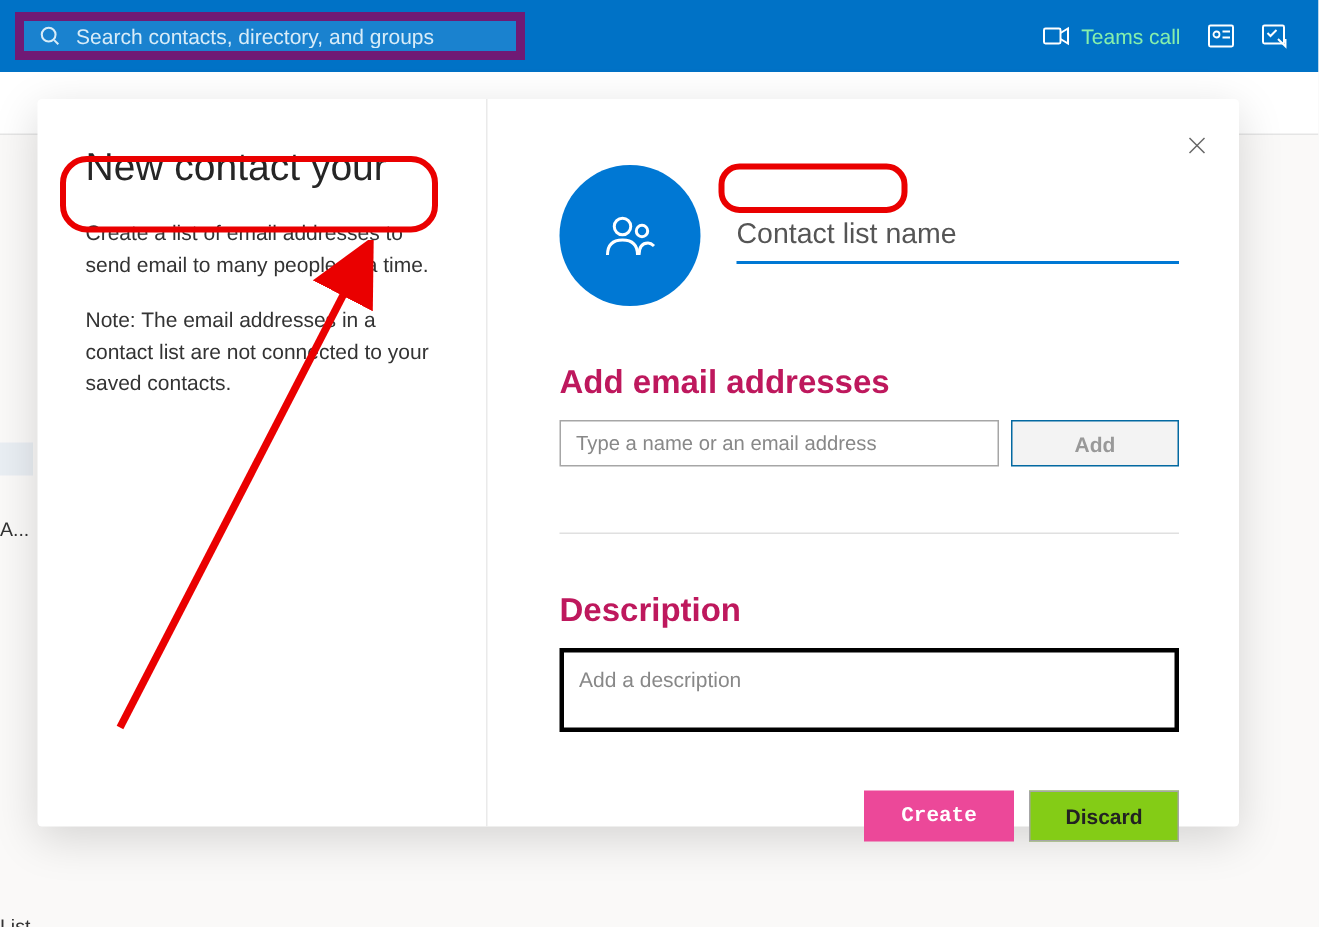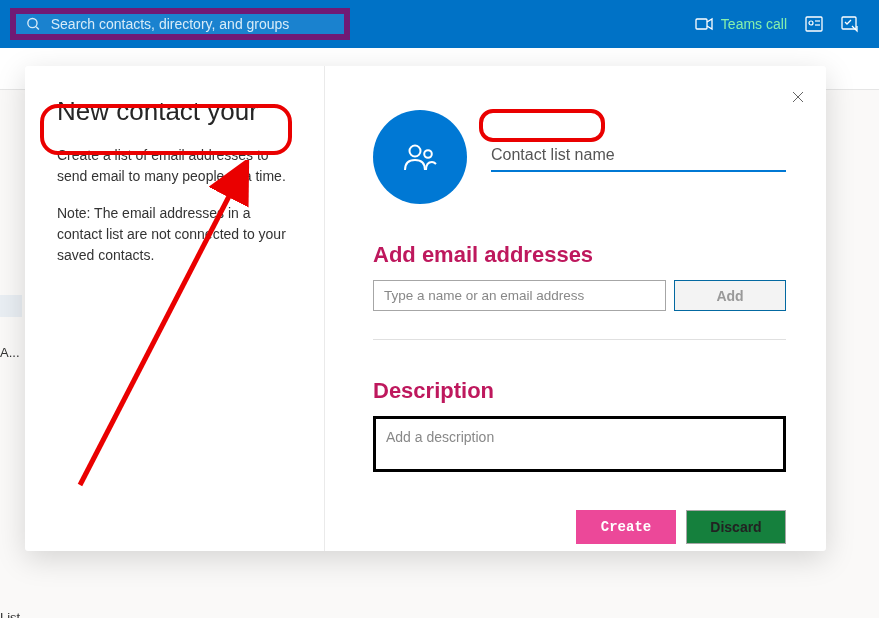--- a/index.html
+++ b/index.html
@@ -156,39 +156,39 @@
       flex-shrink: 0;
     }
     .name-input-wrap {
       flex: 1;
     }
     .name-input {
       width: 100%;
       border: none;
       border-bottom: 2px solid #0078d4;
       padding: 6px 0;
-      font-size: 16px;
+      font-size: 19px;
       outline: none;
       margin-top: 30px;
     }
     .name-input::placeholder {
       color: #555;
     }
     .section-label {
       font-size: 22px;
       font-weight: 700;
       color: #be185d;
       margin-top: 38px;
       margin-bottom: 12px;
     }
     .email-row {
       display: flex;
       gap: 8px;
       border-bottom: 1px solid #e0e0e0;
-      padding-bottom: 28px;
+      padding-bottom: 44px;
     }
     .email-input {
       flex: 1;
       border: 1px solid #a6a6a6;
       padding: 7px 10px;
       font-size: 13.5px;
       outline: none;
     }
     .email-input::placeholder {
       color: #888;
@@ -226,21 +226,21 @@
       color: white;
       border: none;
       padding: 8px 22px;
       font-size: 14px;
       font-weight: 600;
       cursor: pointer;
       min-width: 100px;
       font-family: Liberation Mono, monospace;
     }
     .btn-discard {
-      background: #15803d;
+      background: #84cc16;
       color: #222;
       border: 1px solid #a6a6a6;
       padding: 8px 22px;
       font-size: 14px;
       font-weight: 600;
       cursor: pointer;
       min-width: 100px;
     }
     .annotation-circle-title {
       position: absolute;

